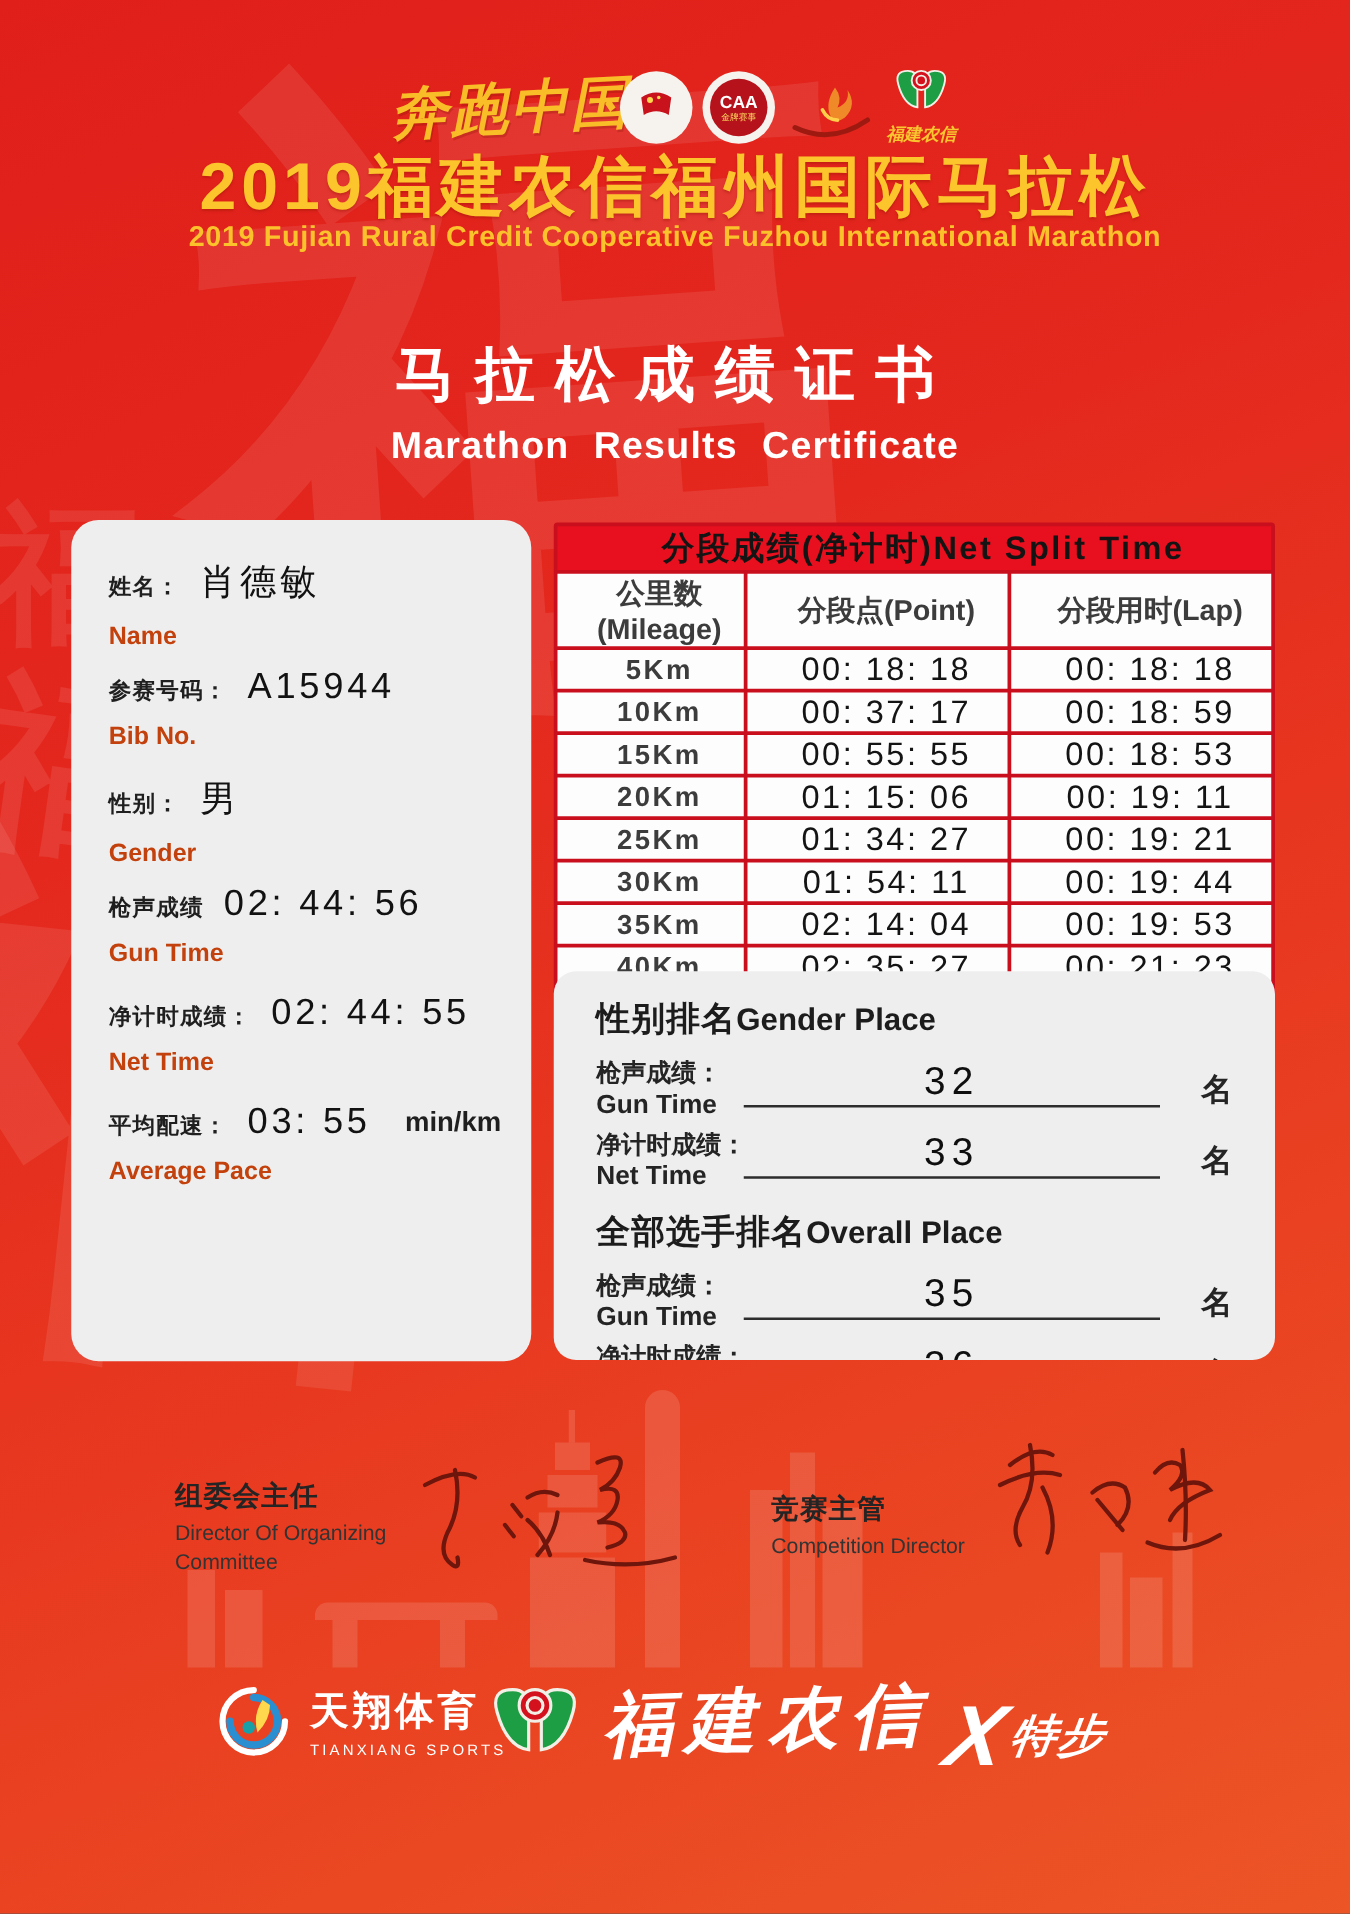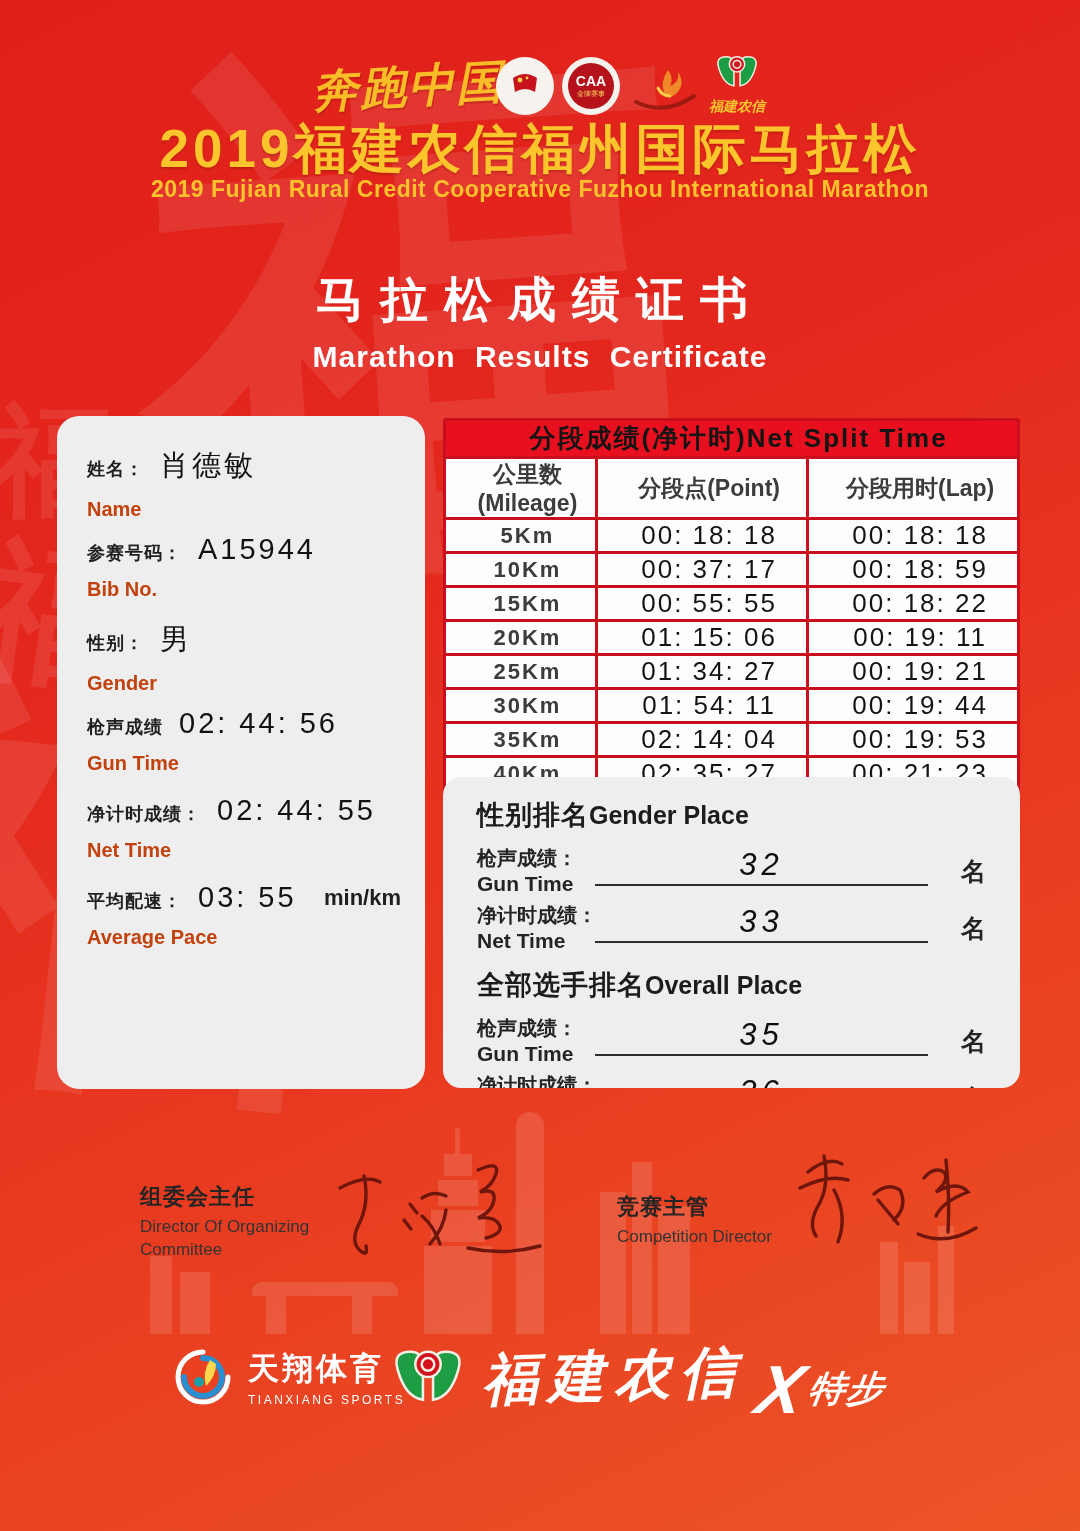--- a/index.html
+++ b/index.html
@@ -58,21 +58,21 @@
   .rank-card { position:absolute; left:443px; top:777px; width:577px; height:311px;
     background:#efeeee; border-radius:18px; padding:20px 28px 0 34px; overflow:hidden; }
   .rank-title { font-weight:bold; color:#1c1c1c; margin-bottom:6px; }
   .rank-title .tcn { font-size:27px; letter-spacing:1px; }
   .rank-title .ten { font-size:25px; }
   .rrow { position:relative; height:57px; }
   .rl-cn { font-size:20px; font-weight:bold; color:#242424; padding-top:6px; }
   .rl-en { font-size:21px; font-weight:bold; color:#242424; }
   .rline { position:absolute; left:118px; right:64px; bottom:10px; border-bottom:2px solid #2d2d2d; }
   .rnum { position:absolute; left:118px; right:64px; bottom:13px; text-align:center;
-    font-size:31px; color:#0e0e0e; letter-spacing:5px;font-style:italic; }
+    font-size:31px; color:#0e0e0e; letter-spacing:5px; }
   .rming { position:absolute; right:6px; bottom:8px; font-size:25px; font-weight:bold; color:#242424; }
   .rank-gap { height:14px; }
   
   .sig-label { position:absolute; color:#242424; }
   .sig-cn { font-size:22px; font-weight:bold; letter-spacing:1px; }
   .sig-en { font-size:17px; color:#333; line-height:1.35; margin-top:4px; }
   .sig-svg { position:absolute; }
   
   .foot { position:absolute; color:#fff; }
   .tx-text-cn { font-size:31px; font-weight:bold; letter-spacing:3px; }
@@ -217,21 +217,21 @@
           <td>00: 18: 18</td>
         </tr>
     <tr>
           <td class="km">10Km</td>
           <td>00: 37: 17</td>
           <td>00: 18: 59</td>
         </tr>
     <tr>
           <td class="km">15Km</td>
           <td>00: 55: 55</td>
-          <td>00: 18: 22</td>
+          <td>00: 18: 53</td>
         </tr>
     <tr>
           <td class="km">20Km</td>
           <td>01: 15: 06</td>
           <td>00: 19: 11</td>
         </tr>
     <tr>
           <td class="km">25Km</td>
           <td>01: 34: 27</td>
           <td>00: 19: 21</td>

